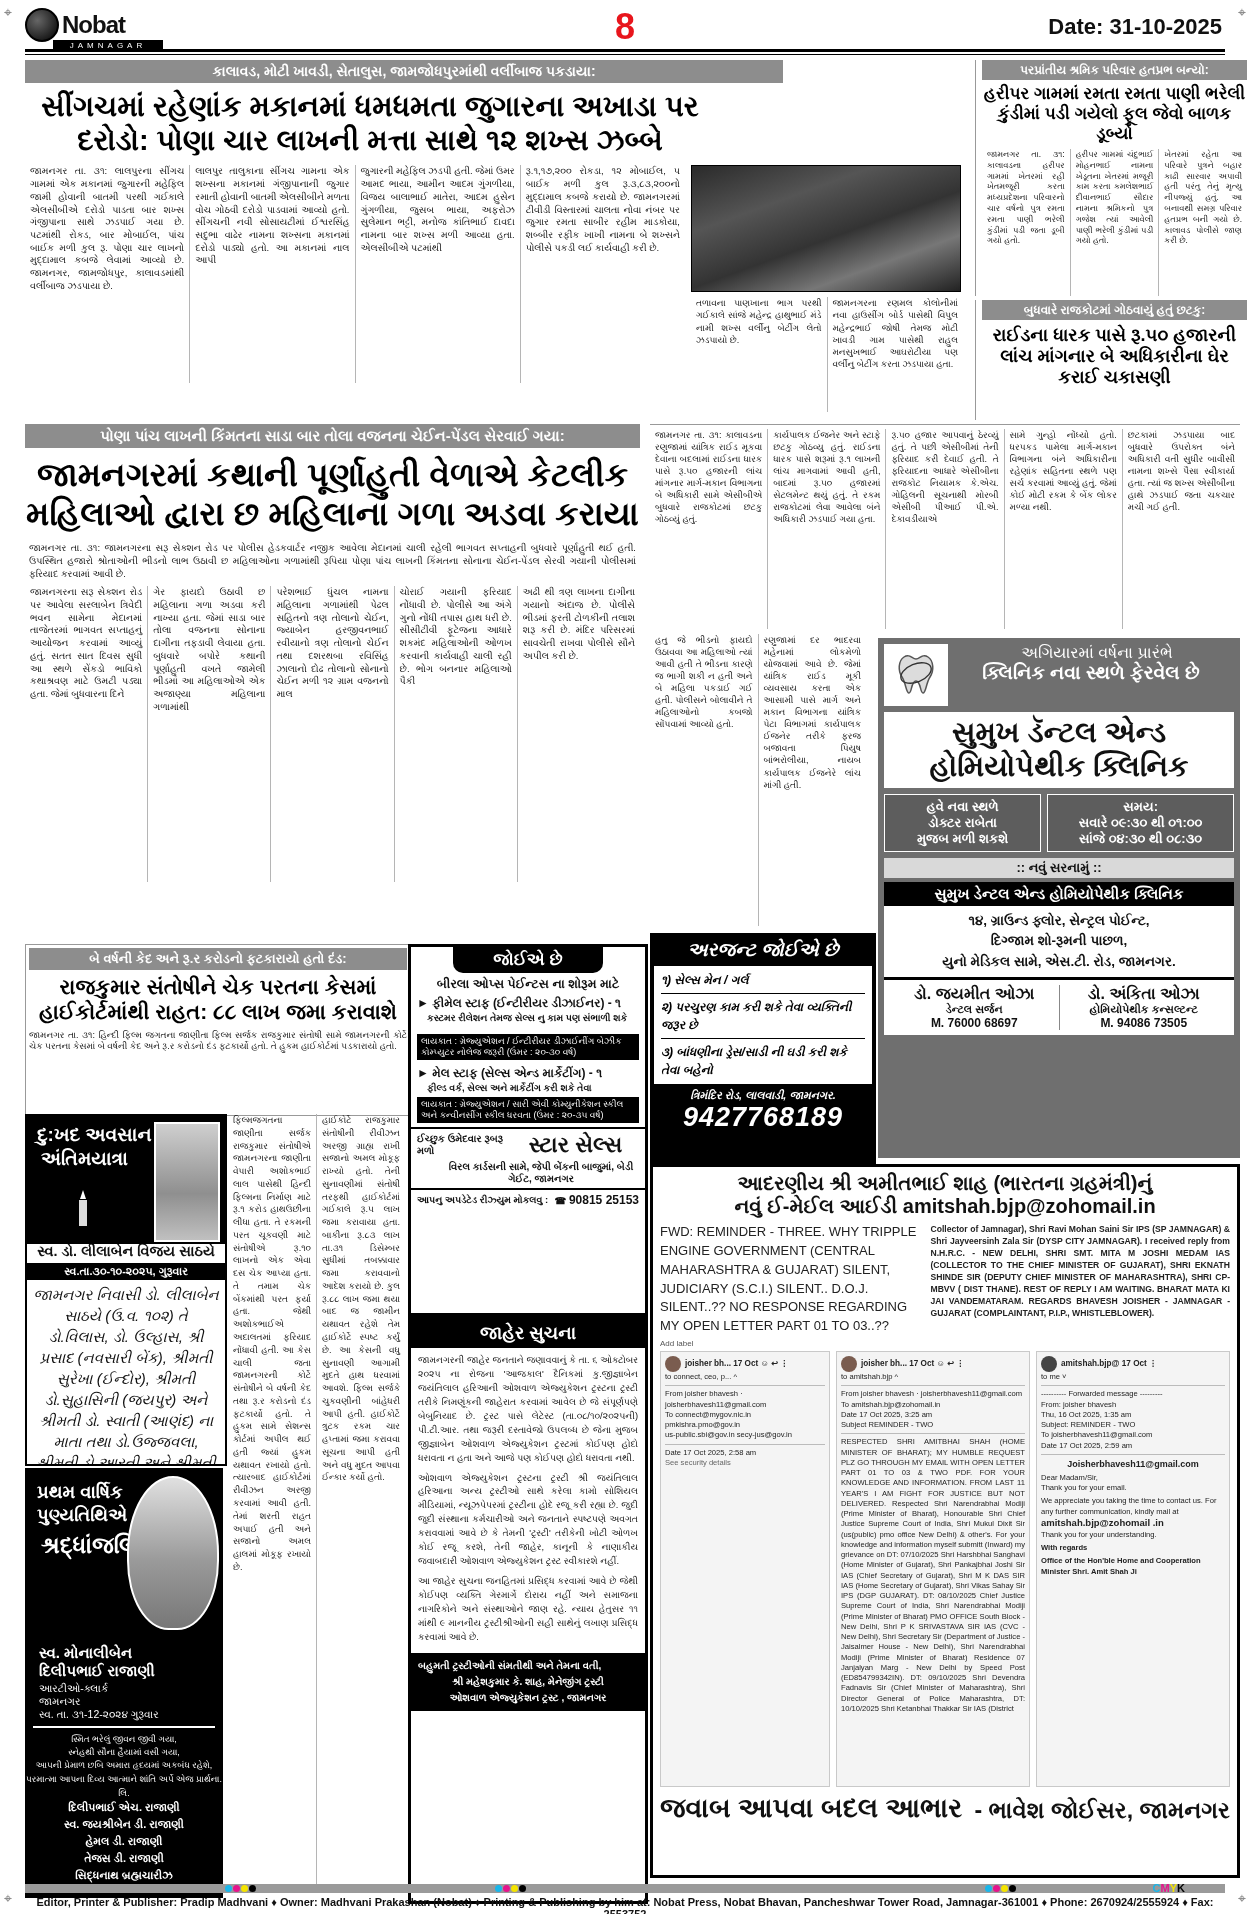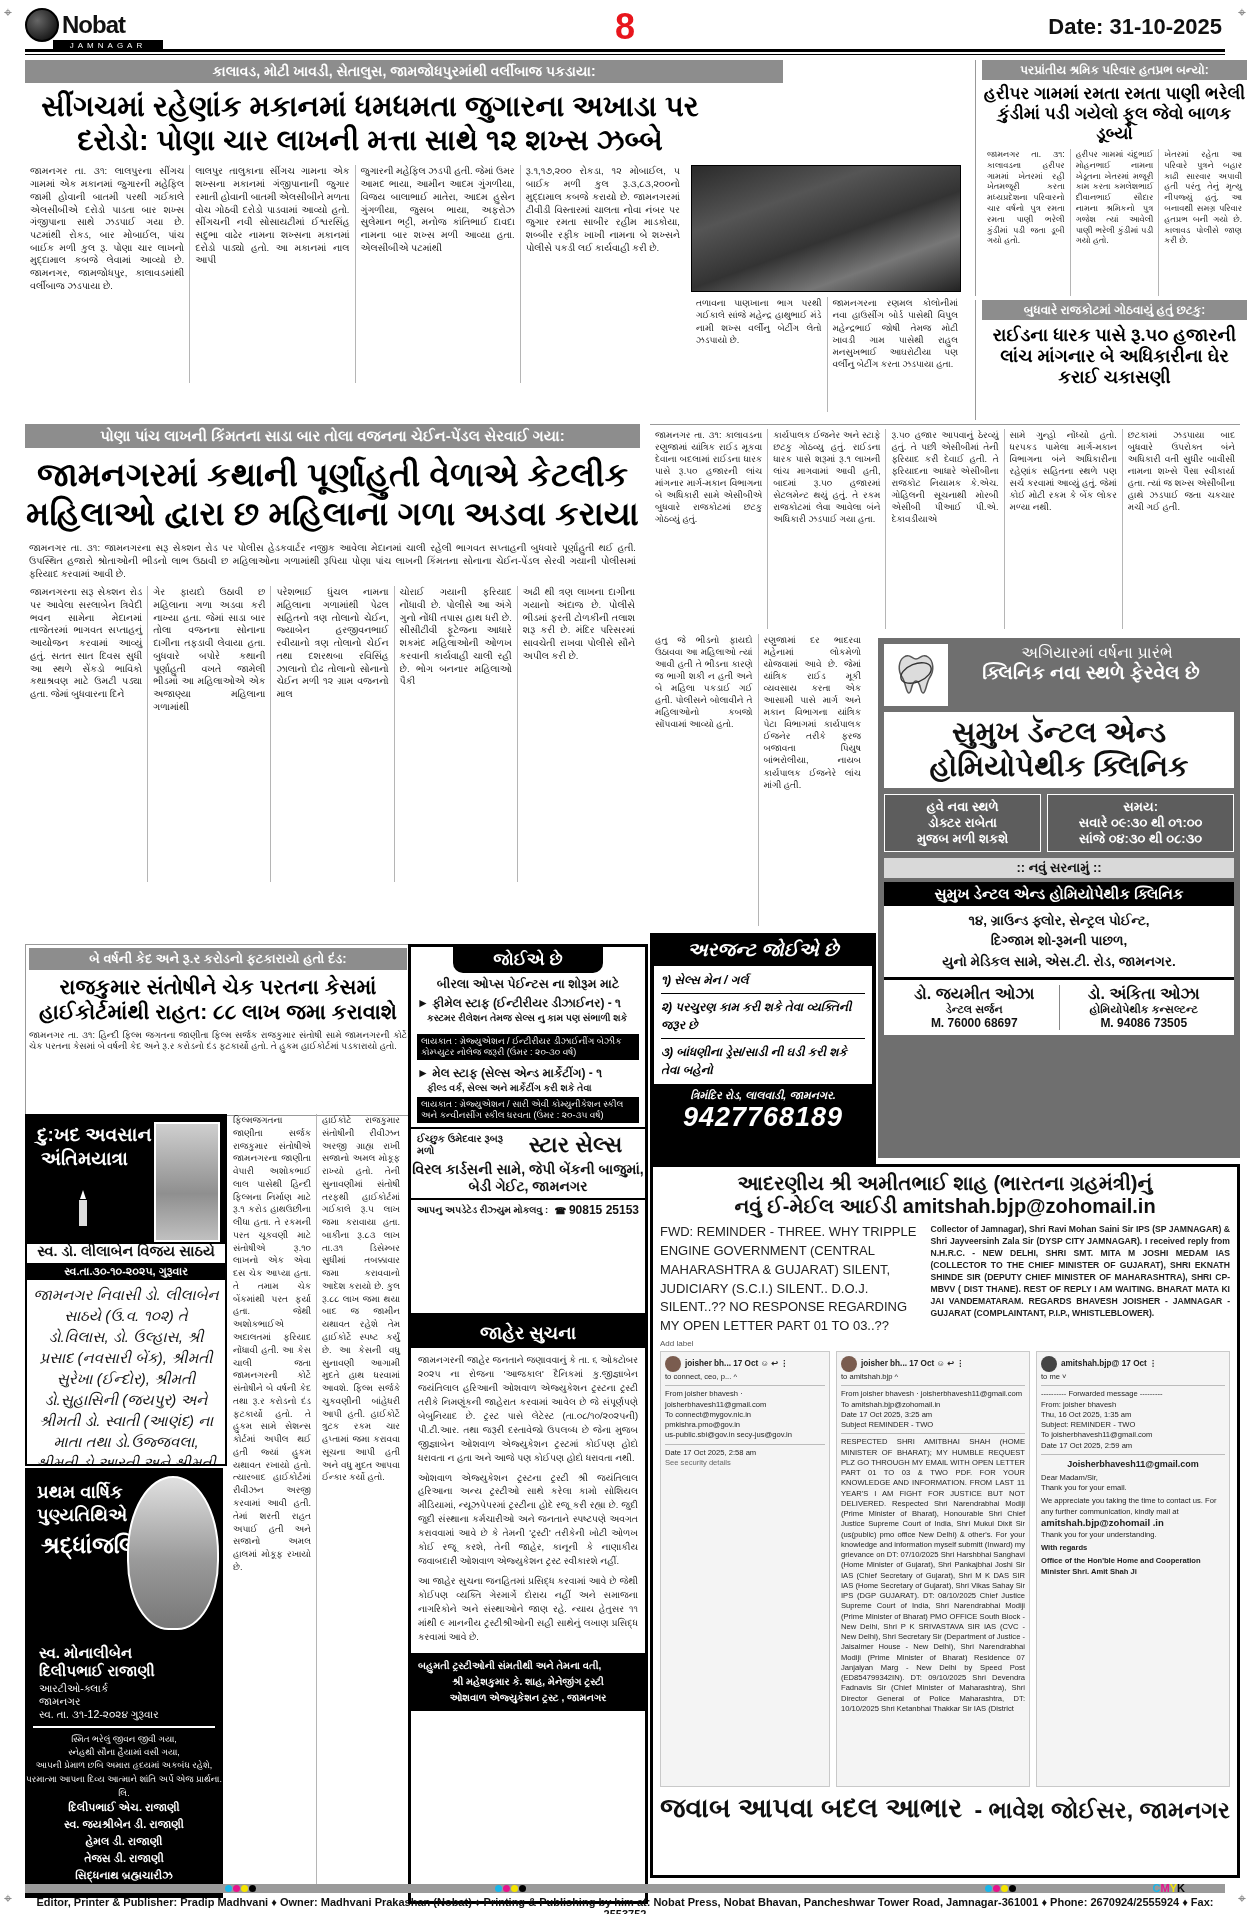--- a/index.html
+++ b/index.html
@@ -179,21 +179,21 @@
       <div style="font-size:9.5px;font-weight:bold;margin:2px 0 0 10px;">કસ્ટમર રીલેશન તેમજ સેલ્સ નુ કામ પણ સંભાળી શકે</div>
       <div class="chip" style="font-size:9px;display:block;margin-top:10px;padding:2px 4px;">લાયકાત : ગ્રેજ્યુએશન / ઈન્ટીરીયર ડીઝાઈનીંગ બેઝીક કોમ્પ્યુટર નોલેજ જરૂરી (ઉંમર : ૨૦-૩૦ વર્ષ)</div>
       <div style="font-weight:bold;font-size:12px;margin-top:6px;"><span>►</span> <span>મેલ સ્ટાફ (સેલ્સ એન્ડ માર્કેટીંગ) - ૧</span></div>
       <div style="font-size:9.5px;font-weight:bold;margin:2px 0 0 10px;">ફીલ્ડ વર્ક, સેલ્સ અને માર્કેટીંગ કરી શકે તેવા</div>
       <div class="chip" style="font-size:9px;display:block;margin-top:3px;padding:2px 4px;">લાયકાત : ગ્રેજ્યુએશન / સારી એવી કોમ્યુનીકેશન સ્કીલ અને કન્વીનસીંગ સ્કીલ ધરવતા (ઉંમર : ૨૦-૩૫ વર્ષ)</div>
     </div>
     <div style="border-top:2px solid #000;padding:3px 6px;display:flex;align-items:center;">
       <div style="font-size:10px;font-weight:bold;width:95px;">ઈચ્છુક ઉમેદવાર રૂબરૂ મળો</div>
       <div style="font-size:22px;font-weight:bold;flex:1;text-align:center;">સ્ટાર સેલ્સ</div>
     </div>
-    <div class="centered" style="font-size:14px;font-weight:bold;">વિરલ કાર્ડસની સામે, જેપી બેંકની બાજુમાં, બેડી ગેઈટ, જામનગર</div>
+    <div class="centered" style="font-size:10px;font-weight:bold;margin-left:26px;">વિરલ કાર્ડસની સામે, જેપી બેંકની બાજુમાં, બેડી ગેઈટ, જામનગર</div>
     <div style="border-top:2px solid #000;margin-top:3px;padding:3px 6px;font-size:9.5px;font-weight:bold;display:flex;justify-content:space-between;align-items:center;">
       <span>આપનુ અપડેટેડ રીઝ્યુમ મોકલવુ :</span>
       <span><span>☎</span> <span style="font-size:12px;">90815 25153</span></span>
     </div>
   </div>
 
   <div class="abs" style="left:408px;top:1316px;width:234px;height:582px;border:3px solid #000;overflow:hidden;background:#fff;">
     <div class="blackbox centered" style="font-size:18px;font-weight:bold;padding:4px 0;">જાહેર સુચના</div>
     <div style="font-size:9.3px;text-align:justify;line-height:1.5;padding:6px 7px 0 7px;">જામનગરની જાહેર જનતાને જણાવવાનું કે તા. ૬ ઓક્ટોબર ૨૦૨૫ ના રોજના 'આજકાલ' દૈનિકમાં કુ.જીજ્ઞાબેન જયંતિલાલ હરિઆની ઓશવાળ એજ્યુકેશન ટ્રસ્ટના ટ્રસ્ટી તરીકે નિમણૂંકની જાહેરાત કરવામાં આવેલ છે જે સંપૂર્ણપણે બેબુનિયાદ છે. ટ્રસ્ટ પાસે લેટેસ્ટ (તા.૦૮/૧૦/૨૦૨૫ની) પી.ટી.આર. તથા જરૂરી દસ્તાવેજો ઉપલબ્ધ છે જેના મુજબ જીજ્ઞાબેન ઓશવાળ એજ્યુકેશન ટ્રસ્ટમાં કોઈપણ હોદો ધરાવતા ન હતા અને આજે પણ કોઈપણ હોદો ધરાવતા નથી.</div>
     <div style="font-size:9.3px;text-align:justify;line-height:1.5;padding:6px 7px 0 7px;">ઓશવાળ એજ્યુકેશન ટ્રસ્ટના ટ્રસ્ટી શ્રી જયંતિલાલ હરિઆના અન્ય ટ્રસ્ટીઓ સાથે કરેલા કામો સોશિયલ મીડિયામાં, ન્યૂઝપેપરમાં ટ્રસ્ટીના હોદે રજૂ કરી રહ્યા છે. જુદી જુદી સંસ્થાના કર્મચારીઓ અને જનતાને સ્પષ્ટપણે અવગત કરાવવામાં આવે છે કે તેમની 'ટ્રસ્ટી' તરીકેની ખોટી ઓળખ કોઈ રજૂ કરશે, તેની જાહેર, કાનૂની કે નાણાકીય જવાબદારી ઓશવાળ એજ્યુકેશન ટ્રસ્ટ સ્વીકારશે નહીં.</div>

